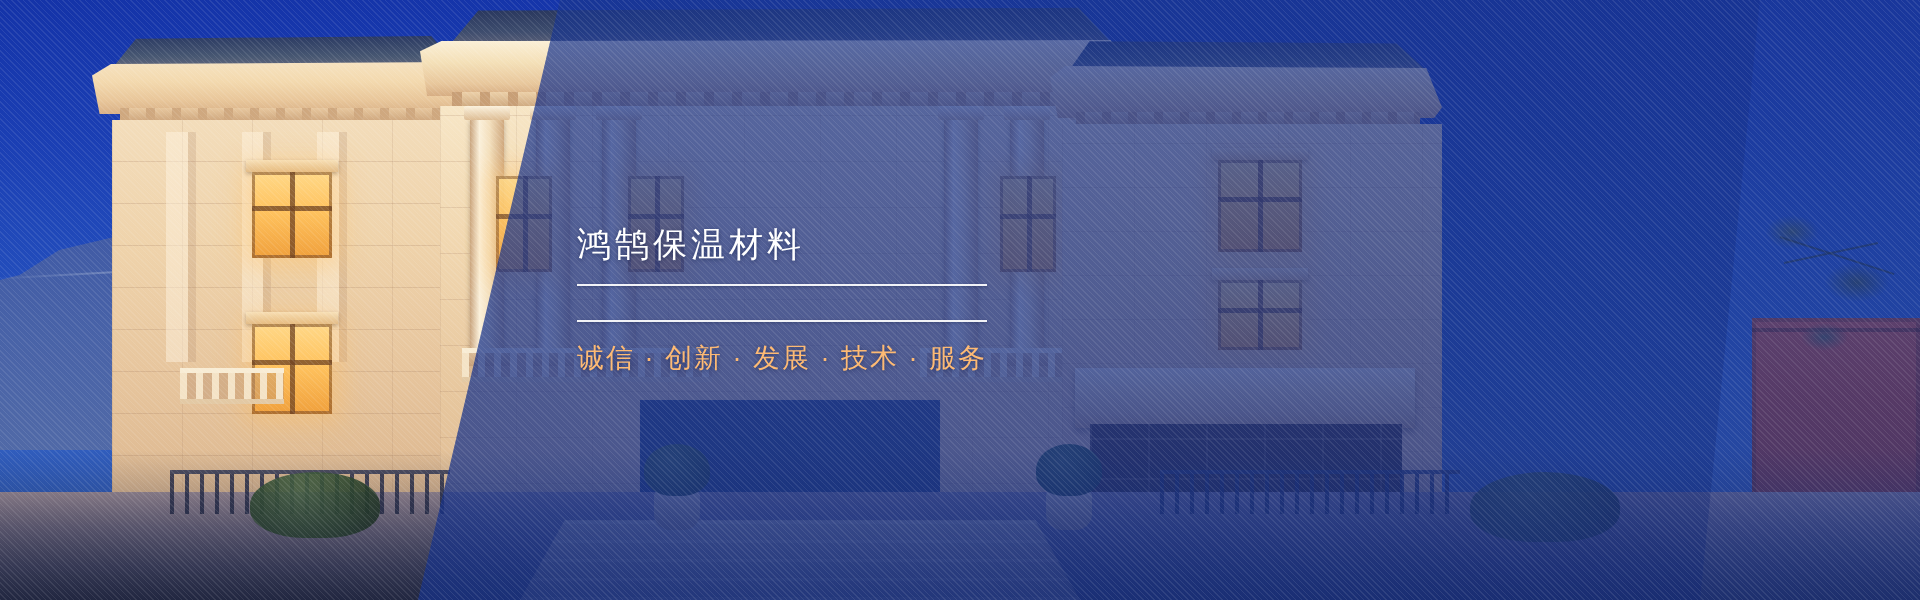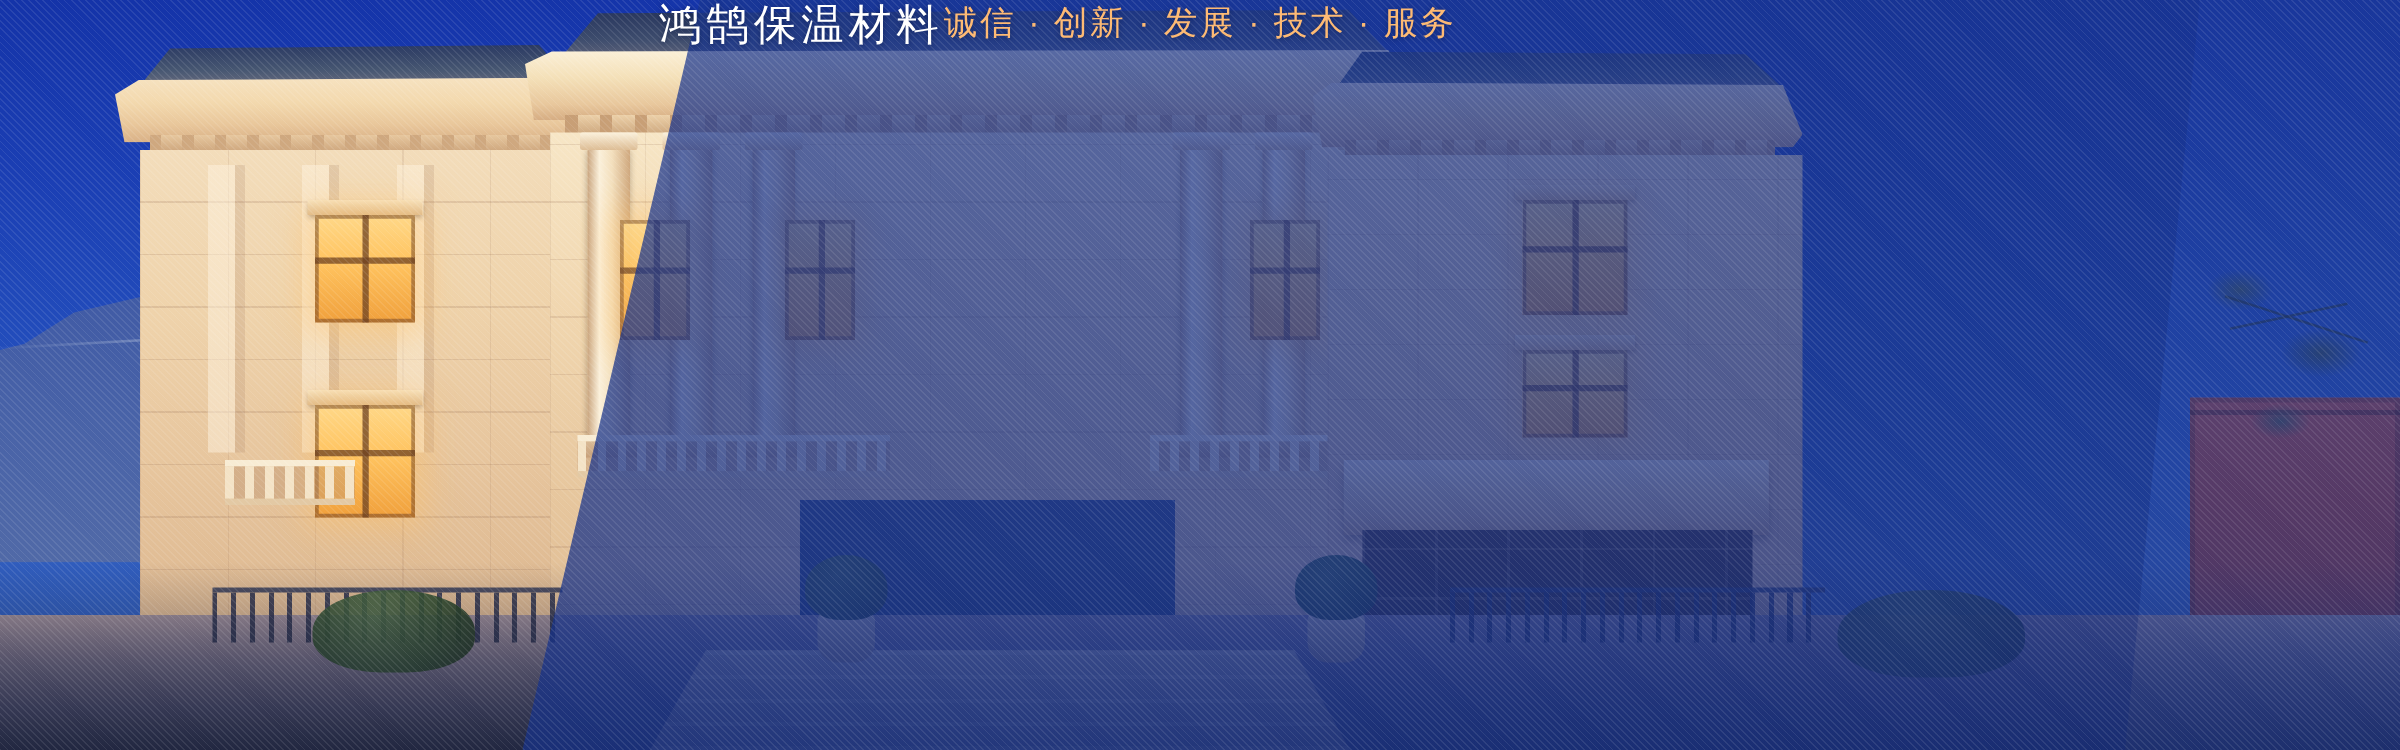--- a/index.html
+++ b/index.html
@@ -273,21 +273,21 @@
   .blue-panel-2{
     position:absolute; left:0; top:0; width:1920px; height:600px;
     background:linear-gradient(180deg, rgba(20,44,128,.30), rgba(18,40,118,.38));
     clip-path:polygon(560px 0, 1760px 0, 1700px 600px, 418px 600px);
     pointer-events:none;
   }
 
   
   .content{
     position:absolute; left:555px; top:0; width:560px; height:600px;
-    display:flex; justify-content:center; align-items:flex-start;
+    display:flex; flex-direction:column; justify-content:center; align-items:flex-start;
     padding-left:22px;
   }
 
   .brand{
     color:#ffffff;
     font-size:34px; font-weight:400; letter-spacing:4px;
     line-height:1.2;
     text-shadow:0 1px 4px rgba(0,16,60,.55);
     white-space:nowrap;
   }

